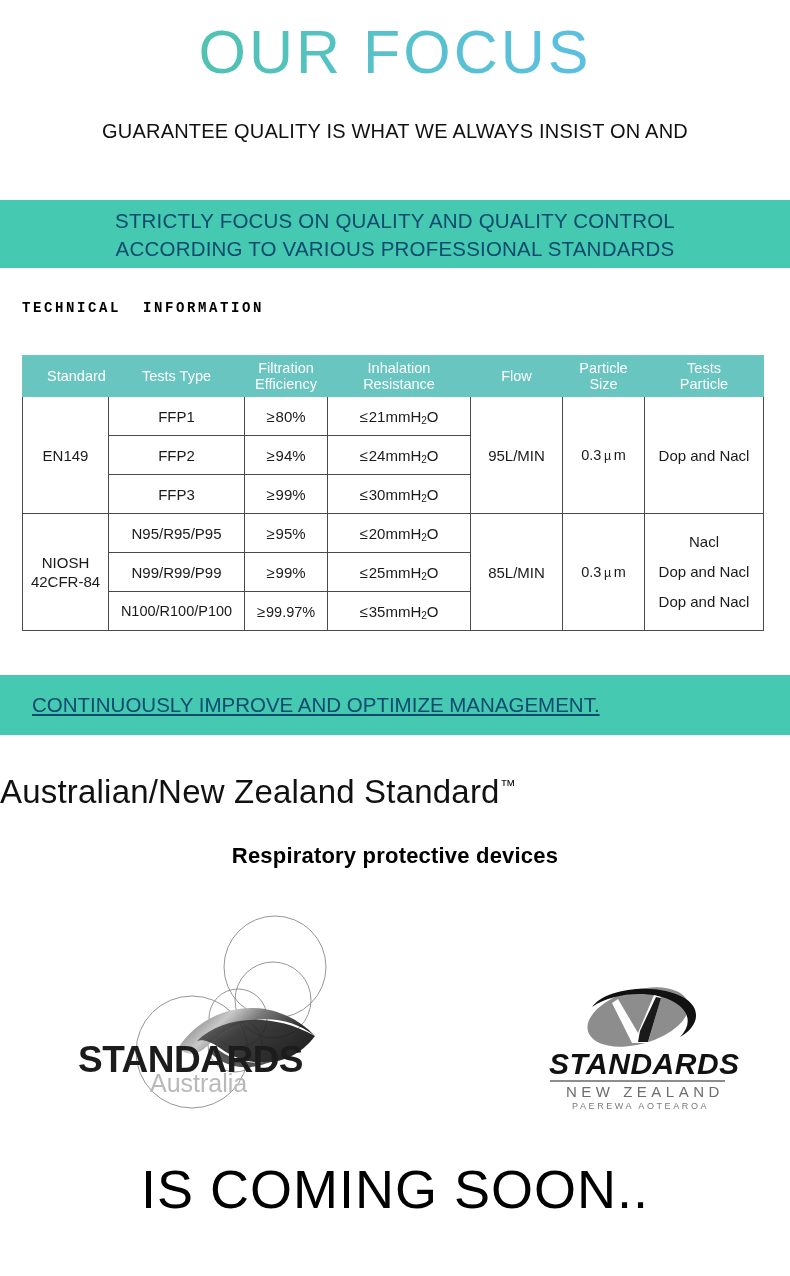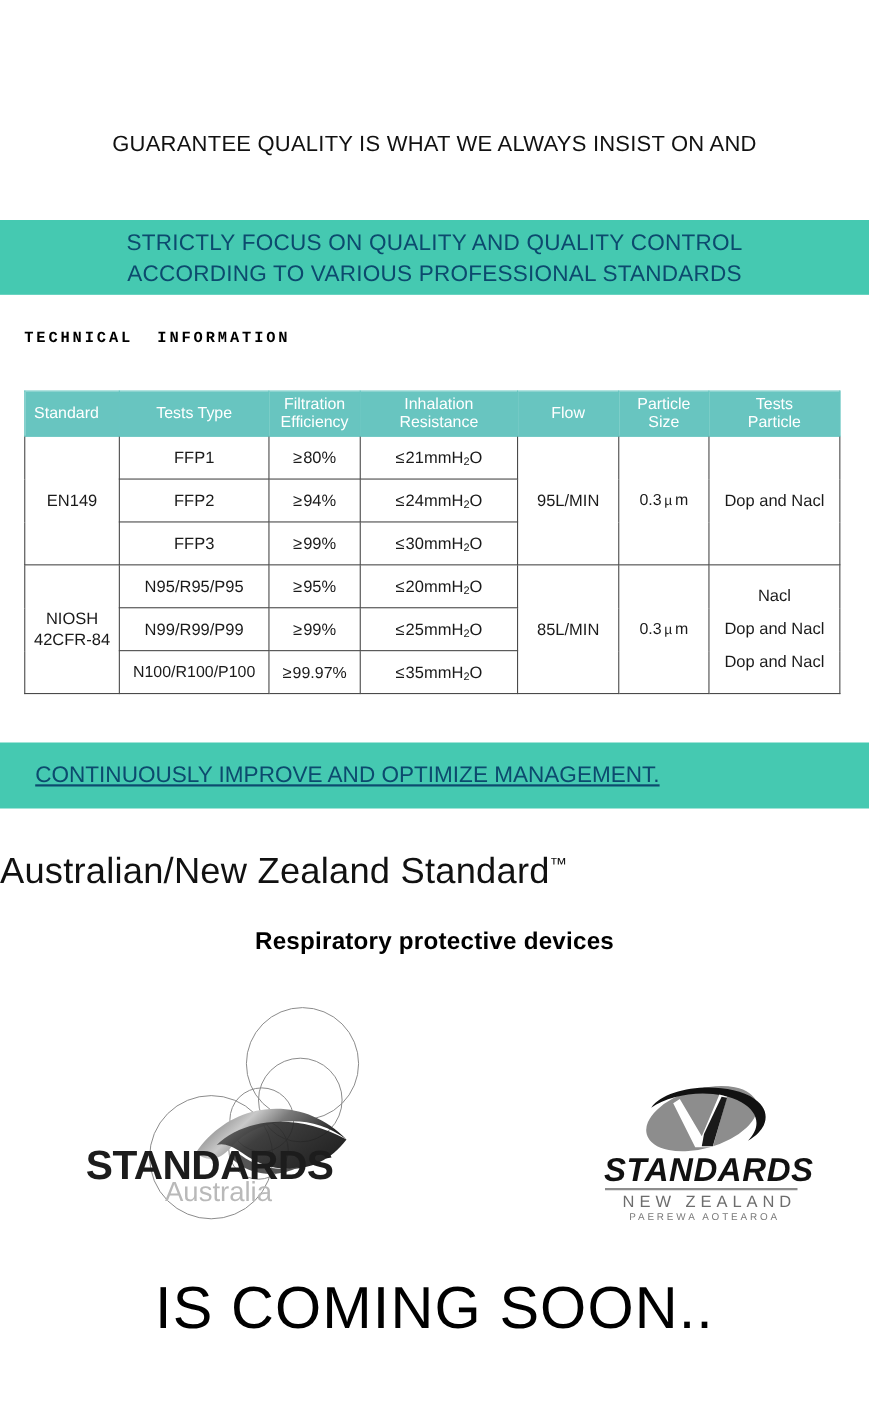--- a/index.html
+++ b/index.html
@@ -77,21 +77,21 @@
   table.tech thead th{
     background:#68c5c0;
     color:#ffffff;
     border:1px solid #68c5c0;
     font-weight:400;
     font-size:14.5px;
     line-height:16px;
     height:36px;
     padding:2px;
   }
-  table.tech thead th.h-first{text-align:left;padding-left:8px;margin-top:11px;}
+  table.tech thead th.h-first{text-align:left;padding-left:24px;margin-top:11px;}
   table.tech tbody td{height:38px;}
   td.cell-sm{font-size:14.5px;}
   .stack-line{display:block;line-height:30px;}
   .mu{font-size:12.5px;letter-spacing:0;}
   sub{font-size:10px;vertical-align:baseline;position:relative;bottom:-2px;}
   .ge,.le{font-size:15px;padding-right:1px;}
 
   
   col.c1{width:86px;}
   col.c2{width:136px;}
@@ -130,20 +130,21 @@
     color:#000;
     letter-spacing:1px;
     box-sizing:border-box;
   }
 </style>
 </head>
 <body>
 
 <div class="page">
 
+  <div class="hero-title">OUR FOCUS</div>
   <div class="hero-sub">
     <div>GUARANTEE QUALITY IS WHAT WE ALWAYS INSIST ON AND</div>
   </div>
 
   <div class="banner" id="banner-top">
     <div class="banner-line">STRICTLY FOCUS ON QUALITY AND QUALITY CONTROL</div>
     <div class="banner-line">ACCORDING TO VARIOUS PROFESSIONAL STANDARDS</div>
   </div>
 
   <div class="section-heading">TECHNICAL  INFORMATION</div>

